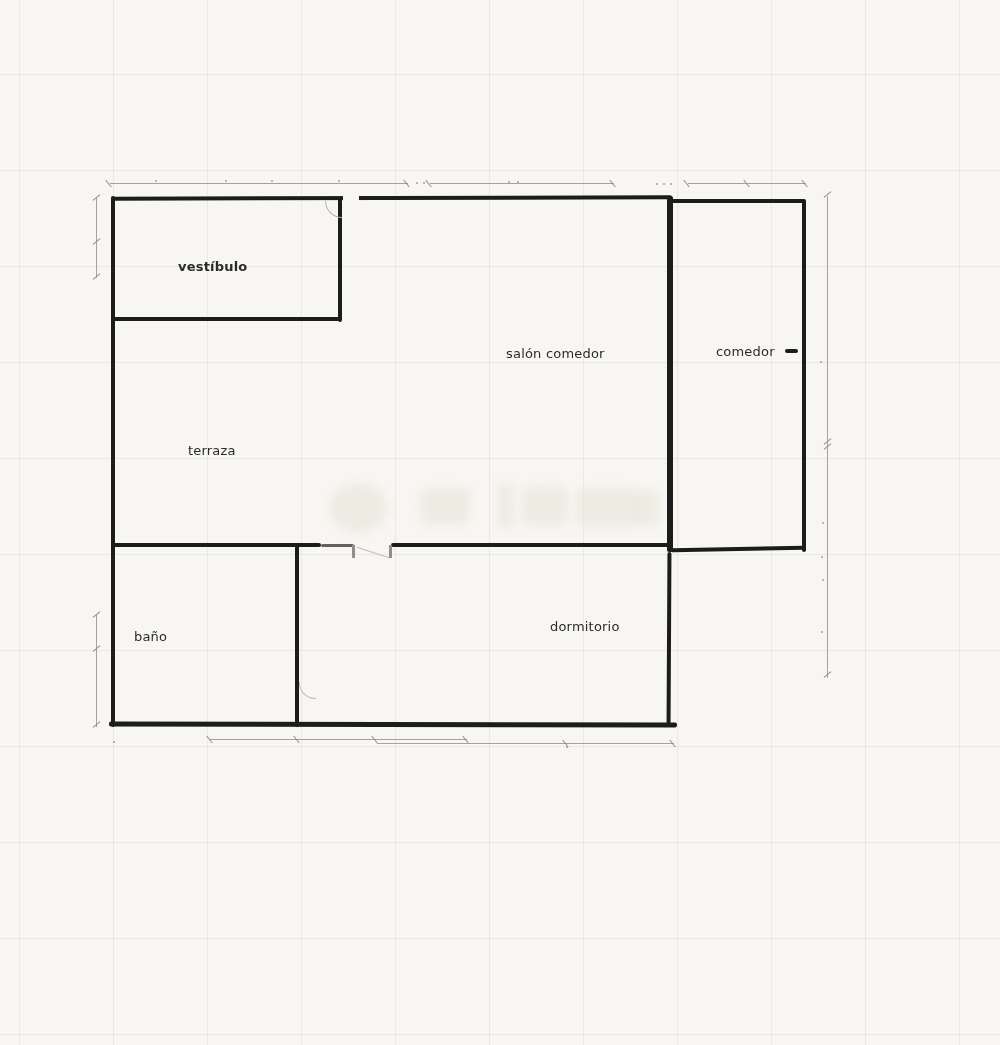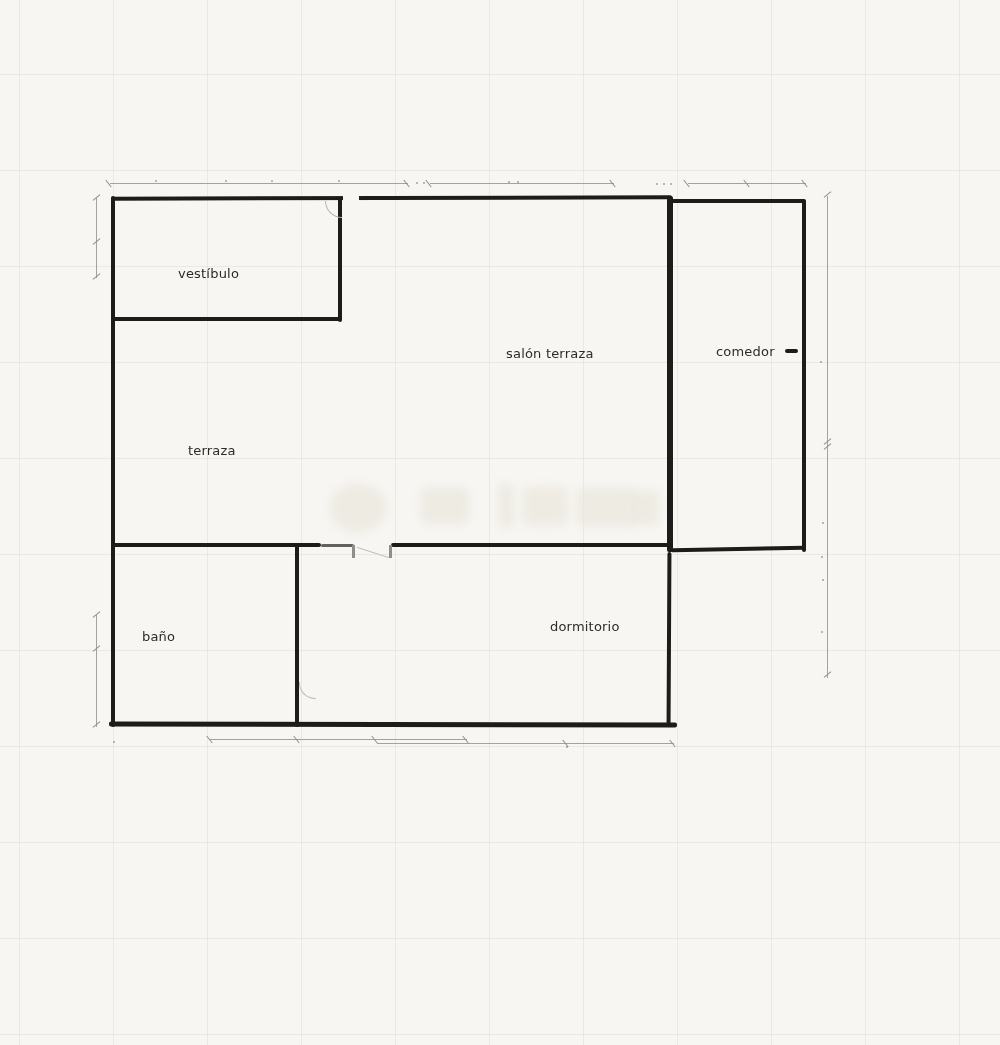--- a/index.html
+++ b/index.html
@@ -109,20 +109,20 @@
   <div class="dot" style="left:663px;top:183px;"></div>
   <div class="dot" style="left:670px;top:183px;"></div>
   <div class="dot" style="left:820px;top:361px;"></div>
   <div class="dot" style="left:822px;top:522px;"></div>
   <div class="dot" style="left:821px;top:556px;"></div>
   <div class="dot" style="left:822px;top:579px;"></div>
   <div class="dot" style="left:821px;top:631px;"></div>
   <div class="dot" style="left:113px;top:741px;"></div>
   <div class="dot" style="left:566px;top:746px;"></div>
 
-  <span class="room-label" style="left:178px;top:266px;">vestíbulo</span>
+  <span class="room-label" style="left:178px;top:259px;font-weight:bold;">vestíbulo</span>
   <span class="room-label" style="left:188px;top:443px;">terraza</span>
-  <span class="room-label" style="left:506px;top:346px;">salón terraza</span>
+  <span class="room-label" style="left:506px;top:346px;">salón comedor</span>
   <span class="room-label" style="left:716px;top:344px;">comedor</span>
-  <span class="room-label" style="left:142px;top:629px;">baño</span>
+  <span class="room-label" style="left:134px;top:629px;">baño</span>
   <span class="room-label" style="left:550px;top:619px;">dormitorio</span>
 
 </div>
 
 </body></html>

